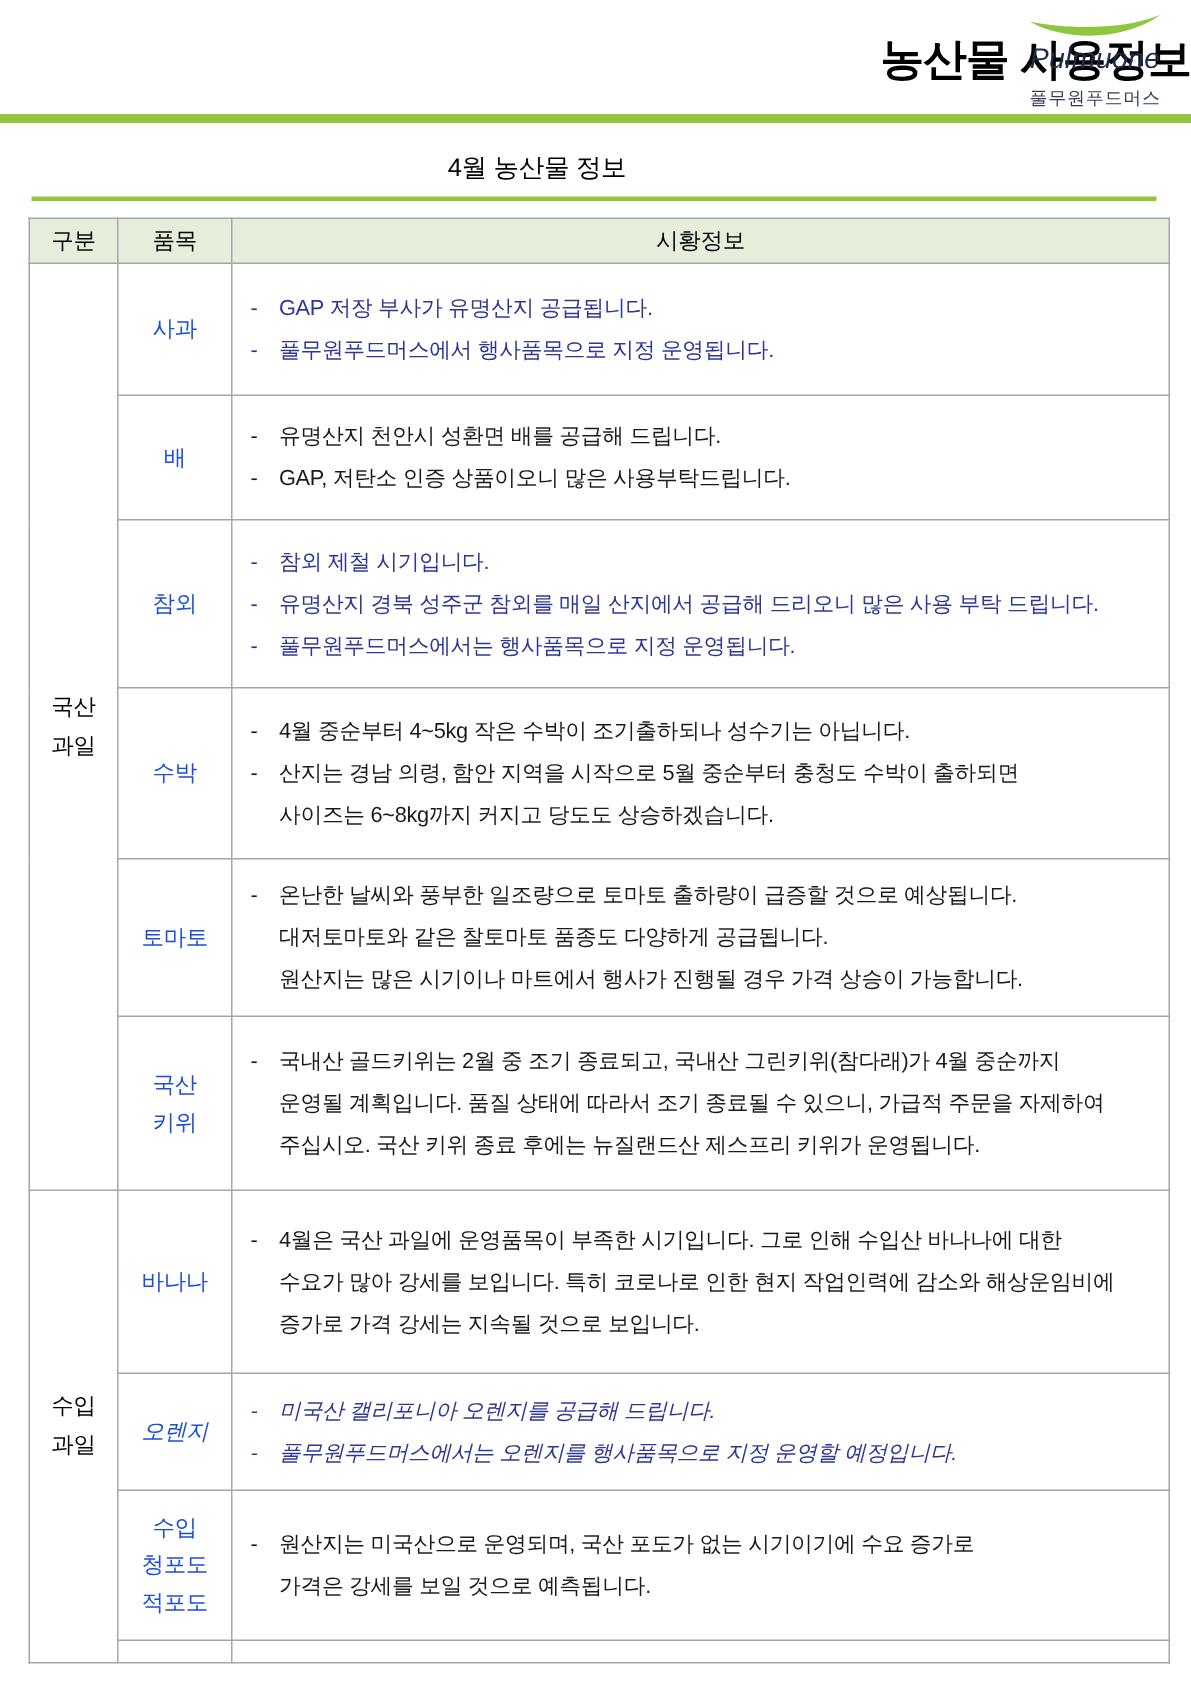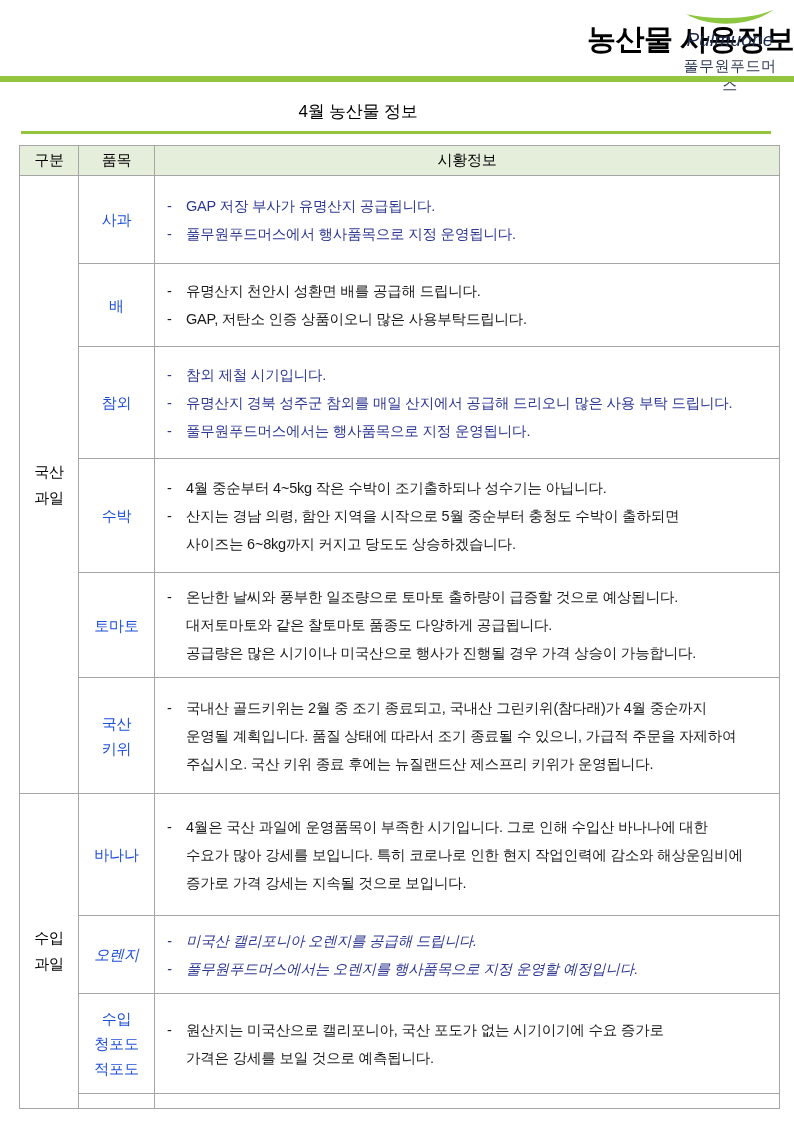--- a/index.html
+++ b/index.html
@@ -19,21 +19,21 @@
   .page-title{
     position:absolute;top:20px;left:0;width:794px;text-align:right;
     font-size:29px;font-weight:700;color:#000;letter-spacing:-0.5px;
   }
   .logo{position:absolute;top:8px;right:12px;width:104px;text-align:center;}
   .logo-swoosh{display:block;margin:0 auto;}
   .logo-brand{
     font-size:19px;font-weight:400;font-style:italic;color:#1C2B4A;
     letter-spacing:0.2px;margin-top:1px;
   }
-  .logo-company{font-size:15px;color:#2F3B52;margin-top:6px;letter-spacing:0.5px;}
+  .logo-company{font-size:12px;color:#2F3B52;margin-top:6px;letter-spacing:0.5px;}
   .green-bar{position:absolute;top:76px;left:0;width:794px;height:6px;background:var(--accent-green);}
   .subtitle{
     position:absolute;top:100px;left:0;width:716px;text-align:center;
     font-size:17px;font-weight:400;color:#000;letter-spacing:-0.2px;
   }
   .thin-line{position:absolute;top:131px;left:21px;width:750px;height:3px;background:var(--accent-green);}
   table.market{
     position:absolute;top:145px;left:19px;width:760px;
     border-collapse:collapse;table-layout:fixed;
   }
@@ -169,21 +169,21 @@
           <div class="bullet-line">
             <span class="dash">-</span>
             <span class="btext">온난한 날씨와 풍부한 일조량으로 토마토 출하량이 급증할 것으로 예상됩니다.</span>
           </div>
           <div class="bullet-line">
             <span class="dash"></span>
             <span class="btext">대저토마토와 같은 찰토마토 품종도 다양하게 공급됩니다.</span>
           </div>
           <div class="bullet-line">
             <span class="dash"></span>
-            <span class="btext">공급량은 많은 시기이나 미국산으로 행사가 진행될 경우 가격 상승이 가능합니다.</span>
+            <span class="btext">원산지는 많은 시기이나 마트에서 행사가 진행될 경우 가격 상승이 가능합니다.</span>
           </div>
         </td>
       </tr>
       <tr style="height: 116px;">
         <td class="item-cell">
           <div>국산</div>
           <div>키위</div>
         </td>
         <td class="content-cell">
           <div class="bullet-line">
@@ -240,21 +240,21 @@
       </tr>
       <tr style="height: 100px;">
         <td class="item-cell">
           <div>수입</div>
           <div>청포도</div>
           <div>적포도</div>
         </td>
         <td class="content-cell">
           <div class="bullet-line">
             <span class="dash">-</span>
-            <span class="btext">원산지는 미국산으로 캘리포니아, 국산 포도가 없는 시기이기에 수요 증가로</span>
+            <span class="btext">원산지는 미국산으로 운영되며, 국산 포도가 없는 시기이기에 수요 증가로</span>
           </div>
           <div class="bullet-line">
             <span class="dash"></span>
             <span class="btext">가격은 강세를 보일 것으로 예측됩니다.</span>
           </div>
         </td>
       </tr>
       <tr style="height: 9px;">
         <td class="item-cell"></td>
         <td class="content-cell"></td>

